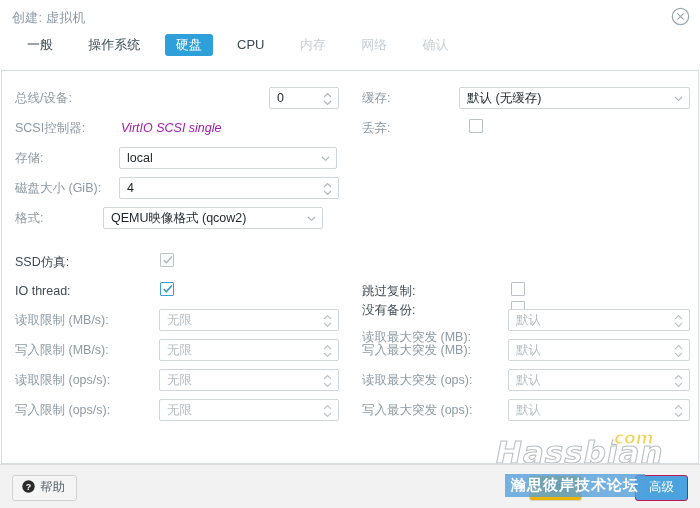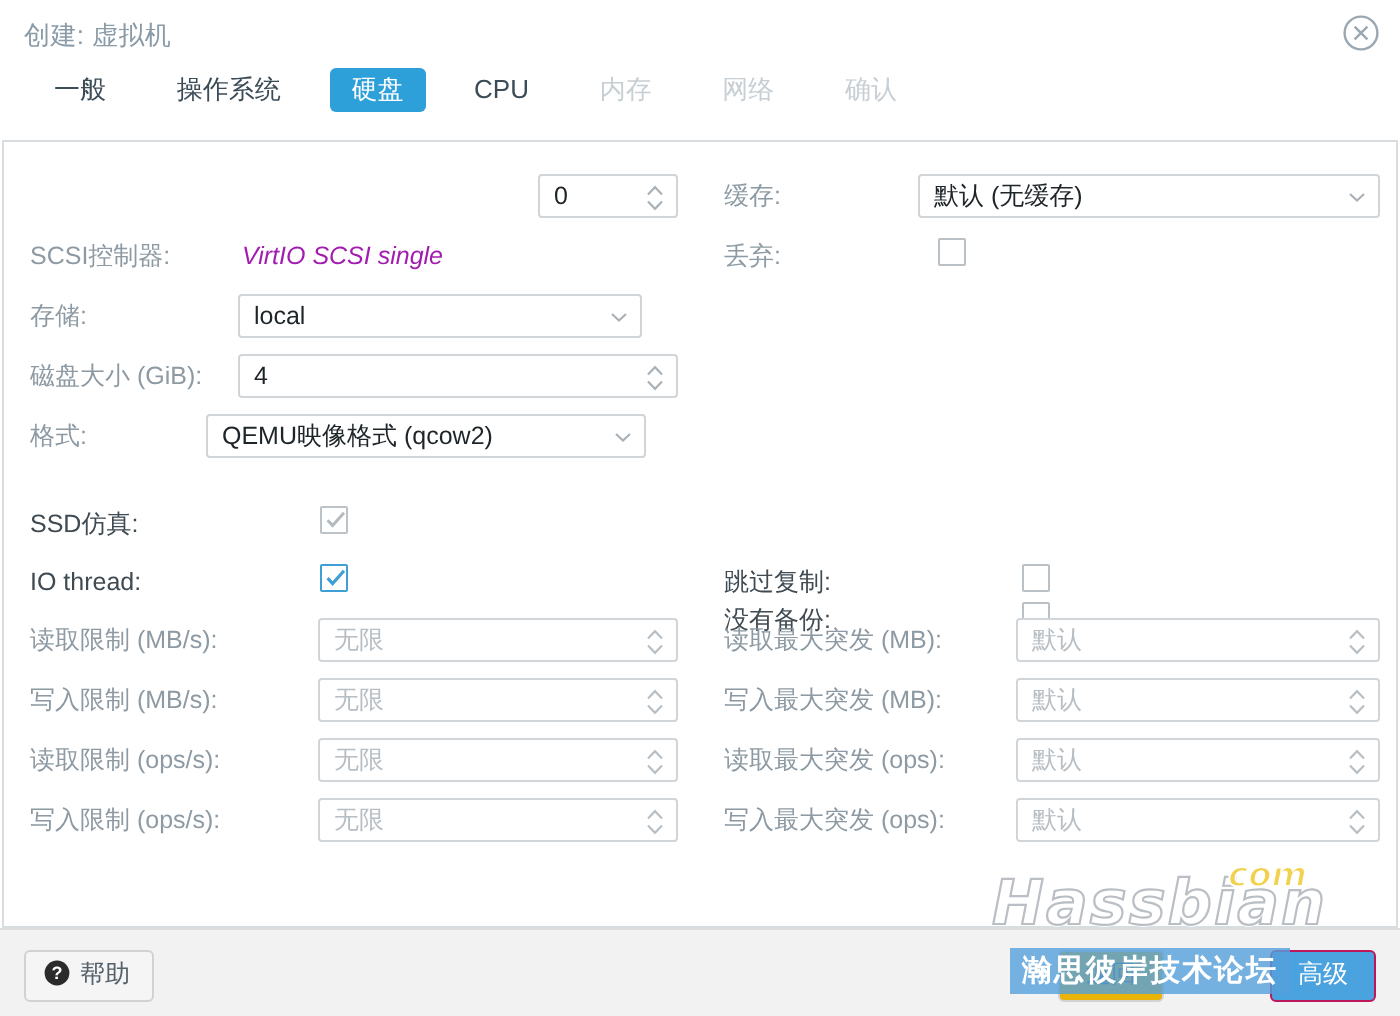--- a/index.html
+++ b/index.html
@@ -313,39 +313,40 @@
     <span class="tab disabled">内存</span>
     <span class="tab disabled">网络</span>
     <span class="tab disabled">确认</span>
   </div>
 
   <div class="panel">
 
     <div class="col col-left">
 
       <div class="row" style="position:absolute; left:0; top:14px; width:349px;">
+        <span class="lbl" style="left:13px;">总线/设备:</span>
         <div class="field" style="left:267px; width:70px;">
           <span class="val">0</span>
           <span class="spin">
             <svg width="9" height="14" viewBox="0 0 9 14">
               <path d="M1 5.2 L4.5 1.6 L8 5.2" fill="none" stroke="#aab2b8" stroke-width="1.1"></path>
               <path d="M1 8.8 L4.5 12.4 L8 8.8" fill="none" stroke="#aab2b8" stroke-width="1.1"></path>
             </svg>
           </span>
         </div>
       </div>
 
       <div class="row" style="position:absolute; left:0; top:44px; width:349px;">
         <span class="lbl" style="left:13px;">SCSI控制器:</span>
         <span class="plain" style="left:119px;">VirtIO SCSI single</span>
       </div>
 
       <div class="row" style="position:absolute; left:0; top:74px; width:349px;">
         <span class="lbl" style="left:13px;">存储:</span>
-        <div class="field" style="left:117px; width:202px;padding-left:25px;">
+        <div class="field" style="left:117px; width:218px;padding-left:25px;">
           <span class="val">local</span>
           <span class="caret">
             <svg width="9" height="9" viewBox="0 0 9 9">
                 <path d="M1 3 L4.5 6.3 L8 3" fill="none" stroke="#aab2b8" stroke-width="1.1"></path>
               </svg>
           </span>
         </div>
       </div>
 
       <div class="row" style="position:absolute; left:0; top:104px; width:349px;">
@@ -468,21 +469,21 @@
         <span class="lbl dark" style="left:11px;">没有备份:</span>
         <span class="cbox" style="left:160px;"></span>
       </div>
 
       <div class="row" style="position:absolute; left:0; top:207px; width:349px;">
         <span class="lbl dark" style="left:11px;">跳过复制:</span>
         <span class="cbox" style="left:160px;"></span>
       </div>
 
       <div class="row" style="position:absolute; left:0; top:236px; width:349px;">
-        <span class="lbl" style="left:11px;">读取最大突发 (MB):</span>
+        <span class="lbl" style="left:11px;margin-top:17px;">读取最大突发 (MB):</span>
         <div class="field" style="left:157px; width:182px;">
           <span class="val muted">默认</span>
           <span class="spin">
             <svg width="9" height="14" viewBox="0 0 9 14">
               <path d="M1 5.2 L4.5 1.6 L8 5.2" fill="none" stroke="#b9c0c5" stroke-width="1.1"></path>
               <path d="M1 8.8 L4.5 12.4 L8 8.8" fill="none" stroke="#b9c0c5" stroke-width="1.1"></path>
             </svg>
           </span>
         </div>
       </div>

